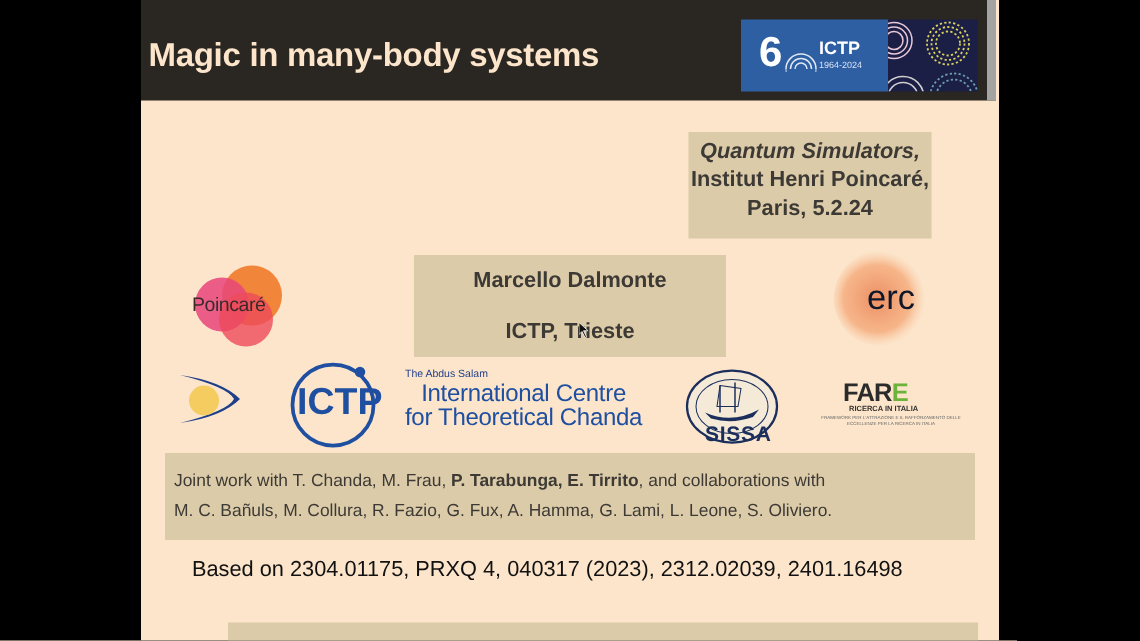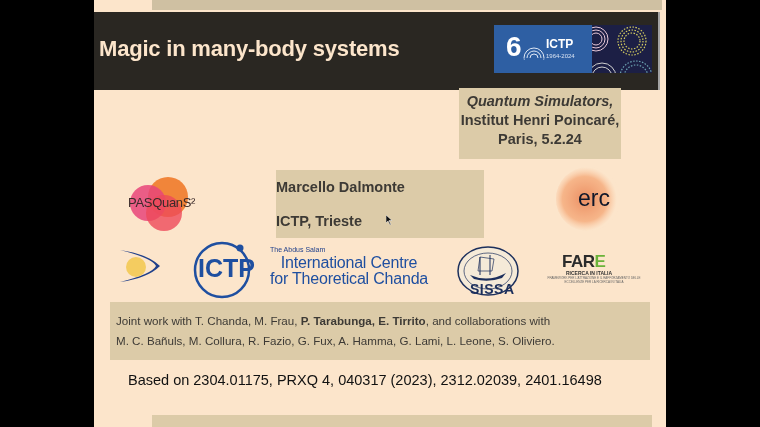--- a/index.html
+++ b/index.html
@@ -8,22 +8,22 @@
     font-family: "Liberation Sans", sans-serif;
   }
   .slide {
     position: absolute; left: 94px; top: 0; width: 572px; height: 427px;
     background: #fce5cb; overflow: hidden;
   }
   .top-strip {
     position: absolute; left: 58px; top: 0; width: 510px; height: 10px; background: #cfc0a2;
   }
   .header {
-    position: absolute; left: 0; top: 12px; width: 564px; height: 78px;
-    background: #2a2722; border-right: 2px solid #a3a3a3;
+    position: absolute; left: 0; top: 0; width: 564px; height: 67px;
+    background: #2a2722; border-right: 6px solid #a3a3a3;
   }
   .header-title {
     position: absolute; left: 5px; top: 24px; color: #fce5cb; font-weight: bold;
     font-size: 22px; letter-spacing: -0.2px;
   }
   .badge {
     position: absolute; left: 400px; top: 13px; width: 158px; height: 48px;
     display: flex;
   }
   .badge-blue { width: 98px; height: 48px; background: #2e5fa3; position: relative; }
@@ -39,21 +39,21 @@
     position: absolute; left: 52px; top: 28px; font-size: 6px; color: #d8e2f2;
   }
   .conf-box {
     position: absolute; left: 365px; top: 88px; width: 162px; height: 71px;
     background: #dccba8; text-align: center; color: #3d3a35; font-weight: bold;
     font-size: 14.5px; line-height: 19px; padding-top: 4px; box-sizing: border-box;
   }
   .conf-box .italic { font-style: italic; }
   .author-box {
     position: absolute; left: 182px; top: 170px; width: 208px; height: 68px;
-    background: #dccba8; text-align: left; color: #3d3a35; font-weight: bold; font-size: 14.5px;
+    background: #dccba8; text-align: center; color: #3d3a35; font-weight: bold; font-size: 14.5px;
   }
   .author-name { position: absolute; left: 0; right: 0; top: 9px; }
   .author-inst { position: absolute; left: 0; right: 0; top: 43px; }
   .cursor { position: absolute; left: 110px; top: 45px; }
   .logo { position: absolute; }
   .pasquans { left: 30px; top: 173px; width: 70px; height: 62px; }
   .pasquans-text {
     position: absolute; left: 4px; top: 22px; font-size: 13px; color: #3a2a2a; letter-spacing: -0.3px;
   }
   .erc { left: 462px; top: 165px; width: 70px; height: 70px; }
@@ -135,21 +135,21 @@
     <div>Institut Henri Poincaré,</div>
     <div>Paris, 5.2.24</div>
   </div>
 
   <div class="logo pasquans">
     <svg width="70" height="62" viewBox="0 0 70 62">
       <circle cx="44" cy="24" r="20" fill="#f07a2a" opacity="0.9"></circle>
       <circle cx="24" cy="30" r="18" fill="#e8457a" opacity="0.85"></circle>
       <circle cx="40" cy="40" r="18" fill="#ee4a5a" opacity="0.8"></circle>
     </svg>
-    <span class="pasquans-text">PASQuanS²</span>
+    <span class="pasquans-text">Poincaré</span>
   </div>
 
   <div class="author-box">
     <div class="author-name">Marcello Dalmonte</div>
     <div class="author-inst">ICTP, Trieste</div>
     <svg class="cursor" width="7" height="10" viewBox="0 0 7 10">
       <path d="M0 0 L0 8 L2 6 L4 10 L5 9.5 L3 5.5 L6 5.5 Z" fill="#111" stroke="#fff" stroke-width="0.5"></path>
     </svg>
   </div>
 

